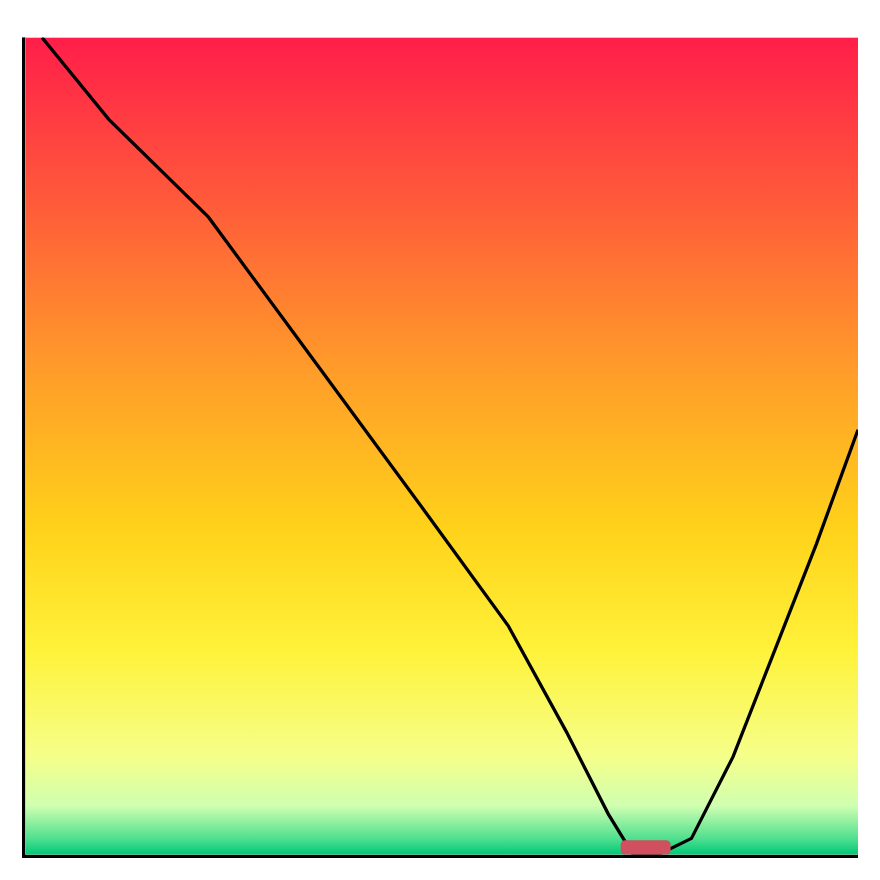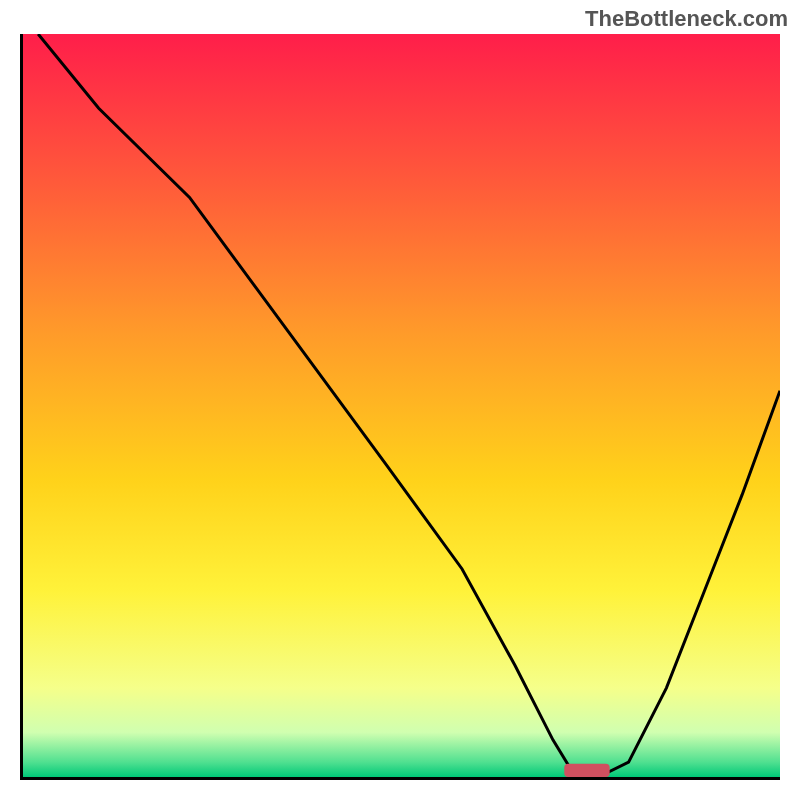--- a/index.html
+++ b/index.html
@@ -41,21 +41,20 @@
     left: 0;
     top: 0;
     width: 100%;
     height: 100%;
   }
 </style>
 </head>
 <body>
 
 <div class="chart-container">
-  <div class="watermark">TheBottleneck.com</div>
   <div class="plot-area">
     <svg class="gradient-bg" viewBox="0 0 760 746" preserveAspectRatio="none">
       <defs>
         <linearGradient id="bg-grad" x1="0" y1="0" x2="0" y2="1">
             <stop offset="0%" stop-color="#ff1e4a"></stop>
             <stop offset="20%" stop-color="#ff5a3a"></stop>
             <stop offset="40%" stop-color="#ff9a2a"></stop>
             <stop offset="60%" stop-color="#ffd21a"></stop>
             <stop offset="75%" stop-color="#fff23a"></stop>
             <stop offset="88%" stop-color="#f5ff8a"></stop>

